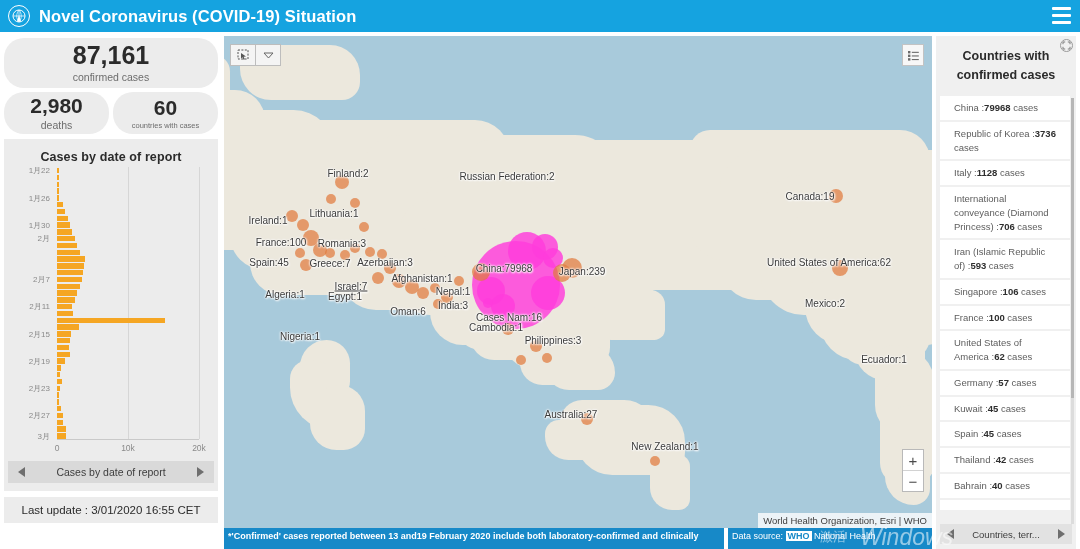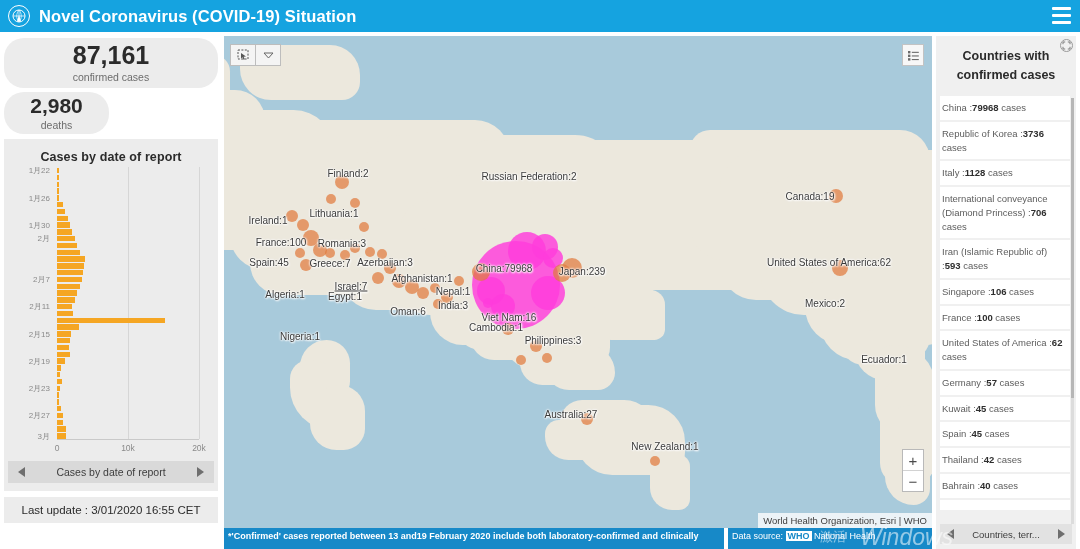--- a/index.html
+++ b/index.html
@@ -159,21 +159,21 @@
   #right-title {
     text-align: center; font-size: 12.5px; font-weight: 700; color: #2b2b2b;
     padding: 11px 8px 6px; line-height: 1.55;
   }
   #country-list {
     position: absolute; left: 0; top: 60px; width: 140px; height: 430px;
     overflow: hidden;
   }
   .country-item {
     background: #ffffff; margin: 0 6px 2px 4px;
-    padding: 5px 2px; font-size: 9.5px; color: #5d5d5d; line-height: 1.45;
+    padding: 5px 14px; font-size: 9.5px; color: #5d5d5d; line-height: 1.45;
   }
   .country-item b { color: #2e2e2e; font-weight: 700; }
   #list-scrollbar {
     position: absolute; right: 2px; top: 62px; width: 3px; height: 426px;
     background: #dcdcdc;
   }
   #list-scrollbar i {
     display: block; width: 3px; height: 300px; background: #b6b6b6;
   }
   #list-pager {
@@ -241,20 +241,24 @@
 
     <div id="stat-confirmed" class="stat-card">
       <div class="stat-number">87,161</div>
       <div class="stat-label">confirmed cases</div>
     </div>
 
     <div class="stat-row">
       <div id="stat-deaths" class="stat-card">
         <div class="stat-number">2,980</div>
         <div class="stat-label">deaths</div>
+      </div>
+      <div id="stat-countries" class="stat-card">
+        <div class="stat-number">60</div>
+        <div class="stat-label">countries with cases</div>
       </div>
     </div>
 
     <div id="chart-card">
       <div id="chart-title">Cases by date of report</div>
       <div id="plot">
         <div id="axis-base"></div>
       <div class="xtick" style="left: 53px; top: 276px;">0</div>
           <div class="grid-line" style="left: 124px;"></div>
           <div class="xtick" style="left: 124px; top: 276px;">10k</div>
@@ -412,39 +416,39 @@
       <div class="bubble" style="width: 10px; height: 10px; left: 235px; top: 245px;"></div>
       <div class="bubble" style="width: 12px; height: 12px; left: 284px; top: 293px;"></div>
       <div class="bubble" style="width: 12px; height: 12px; left: 312px; top: 310px;"></div>
       <div class="bubble" style="width: 10px; height: 10px; left: 323px; top: 322px;"></div>
       <div class="bubble" style="width: 10px; height: 10px; left: 297px; top: 324px;"></div>
       <div class="bubble" style="width: 14px; height: 14px; left: 612px; top: 160px;"></div>
       <div class="bubble" style="width: 16px; height: 16px; left: 616px; top: 232px;"></div>
       <div class="bubble" style="width: 12px; height: 12px; left: 363px; top: 383px;"></div>
       <div class="bubble" style="width: 10px; height: 10px; left: 431px; top: 425px;"></div>
       <div class="maplabel" style="left: 124px; top: 137px;">Finland:2</div>
-      <div class="maplabel" style="left: 305px; top: 140px;">Russian Federation:2</div>
+      <div class="maplabel" style="left: 283px; top: 140px;">Russian Federation:2</div>
       <div class="maplabel" style="left: 110px; top: 177px;">Lithuania:1</div>
       <div class="maplabel" style="left: 44px; top: 184px;">Ireland:1</div>
       <div class="maplabel" style="left: 57px; top: 206px;">France:100</div>
       <div class="maplabel" style="left: 118px; top: 207px;">Romania:3</div>
       <div class="maplabel" style="left: 45px; top: 226px;">Spain:45</div>
       <div class="maplabel" style="left: 106px; top: 227px;">Greece:7</div>
       <div class="maplabel" style="left: 161px; top: 226px;">Azerbaijan:3</div>
       <div class="maplabel" style="left: 280px; top: 232px;">China:79968</div>
       <div class="maplabel" style="left: 358px; top: 235px;">Japan:239</div>
       <div class="maplabel" style="left: 198px; top: 242px;">Afghanistan:1</div>
       <div class="maplabel" style="left: 127px; top: 250px; text-decoration: underline;">Israel:7</div>
       <div class="maplabel" style="left: 229px; top: 255px;">Nepal:1</div>
       <div class="maplabel" style="left: 121px; top: 260px;">Egypt:1</div>
       <div class="maplabel" style="left: 61px; top: 258px;">Algeria:1</div>
       <div class="maplabel" style="left: 229px; top: 269px;">India:3</div>
       <div class="maplabel" style="left: 184px; top: 275px;">Oman:6</div>
       <div class="maplabel" style="left: 76px; top: 300px;">Nigeria:1</div>
-      <div class="maplabel" style="left: 285px; top: 281px;">Viet Nam:16</div>
+      <div class="maplabel" style="left: 285px; top: 281px;">Cases Nam:16</div>
       <div class="maplabel" style="left: 272px; top: 291px; text-align: right;">Cambodia:1</div>
       <div class="maplabel" style="left: 329px; top: 304px;">Philippines:3</div>
       <div class="maplabel" style="left: 586px; top: 160px;">Canada:19</div>
       <div class="maplabel" style="left: 605px; top: 226px;">United States of America:62</div>
       <div class="maplabel" style="left: 601px; top: 267px;">Mexico:2</div>
       <div class="maplabel" style="left: 660px; top: 323px;">Ecuador:1</div>
       <div class="maplabel" style="left: 347px; top: 378px;">Australia:27</div>
       <div class="maplabel" style="left: 441px; top: 410px;">New Zealand:1</div>
       <div id="map-attrib">World Health Organization, Esri | WHO</div>
       <div id="zoom-ctl">

